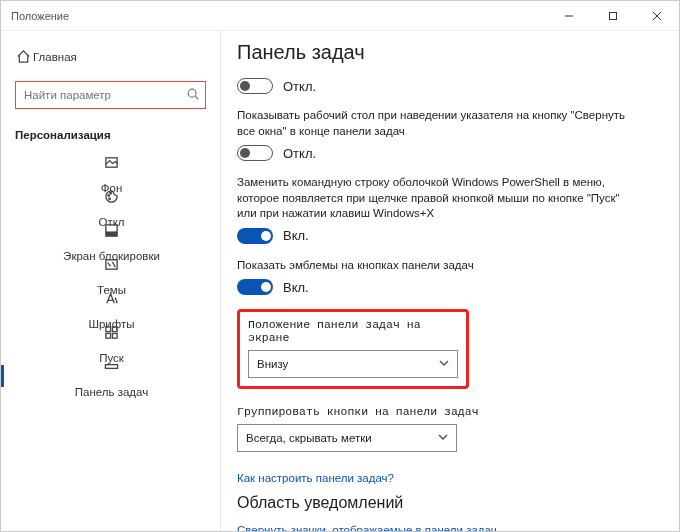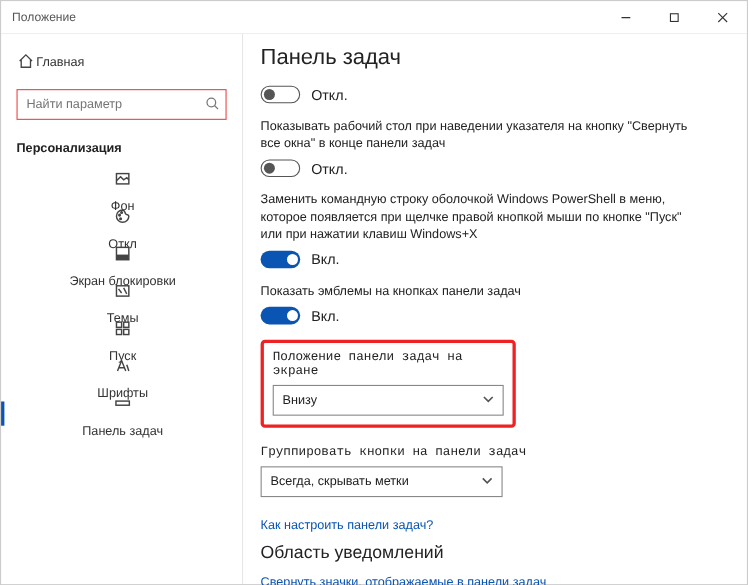--- a/index.html
+++ b/index.html
@@ -129,36 +129,36 @@
             <svg viewBox="0 0 16 16">
               <rect x="2" y="3" width="12" height="10"></rect>
               <path d="M4 6 L7 10 M9 5 L12 11"></path>
             </svg>
           </span>
         <span>Темы</span>
       </div>
       <div class="nav-item">
         <span class="icn">
             <svg viewBox="0 0 16 16">
+              <path d="M3 13 L7 3 L11 13 M4.5 10 H9.5"></path>
+              <path d="M12 7 L14 13"></path>
+            </svg>
+          </span>
+        <span>Шрифты</span>
+      </div>
+      <div class="nav-item">
+        <span class="icn">
+            <svg viewBox="0 0 16 16">
               <rect x="2" y="2" width="5" height="5"></rect>
               <rect x="9" y="2" width="5" height="5"></rect>
               <rect x="2" y="9" width="5" height="5"></rect>
               <rect x="9" y="9" width="5" height="5"></rect>
             </svg>
           </span>
         <span>Пуск</span>
-      </div>
-      <div class="nav-item">
-        <span class="icn">
-            <svg viewBox="0 0 16 16">
-              <path d="M3 13 L7 3 L11 13 M4.5 10 H9.5"></path>
-              <path d="M12 7 L14 13"></path>
-            </svg>
-          </span>
-        <span>Шрифты</span>
       </div>
       <div class="nav-item active">
         <span class="icn">
             <svg viewBox="0 0 16 16">
               <rect x="1.5" y="6" width="13" height="4"></rect>
             </svg>
           </span>
         <span>Панель задач</span>
       </div>
     </div>

